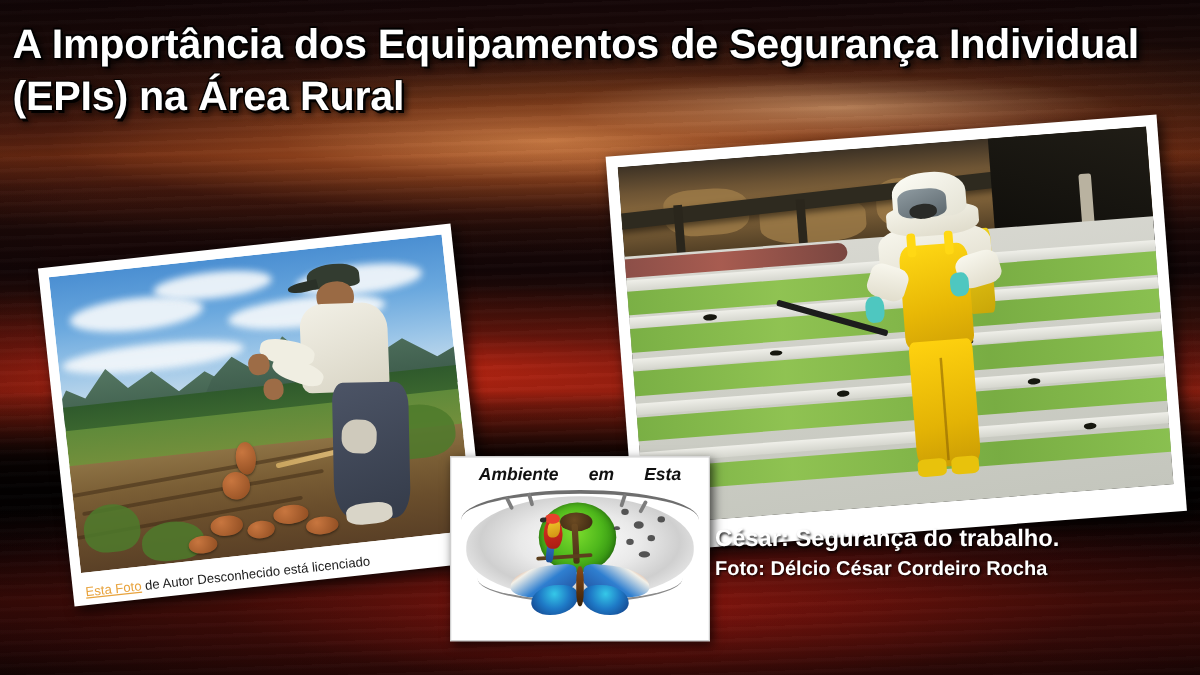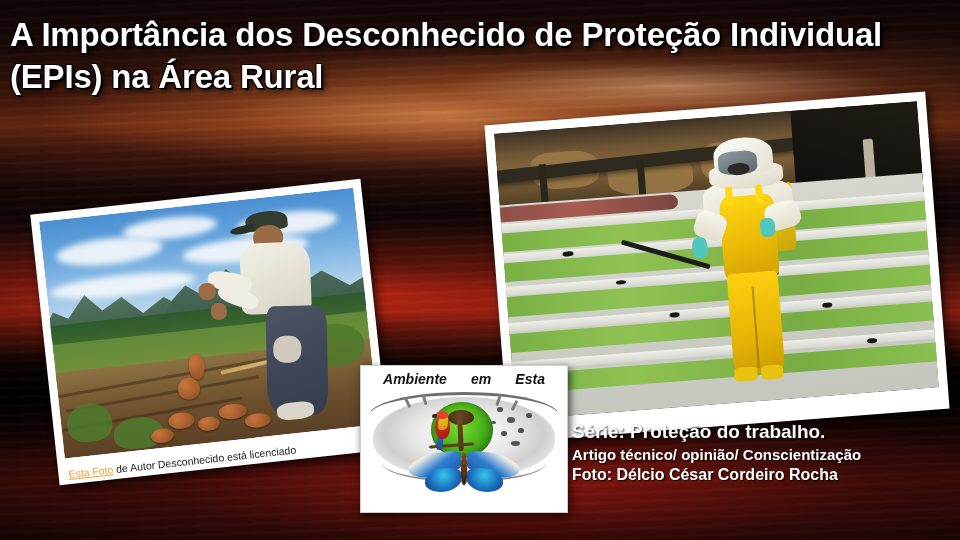--- a/index.html
+++ b/index.html
@@ -425,21 +425,21 @@
 
   <div class="bg bg-base"></div>
   <div class="bg bg-glow-a"></div>
   <div class="bg bg-glow-b"></div>
   <div class="bg bg-glow-c"></div>
   <div class="bg bg-glow-d"></div>
   <div class="bg bg-dark-mid"></div>
   <div class="bg bg-streaks"></div>
   <div class="bg bg-vign"></div>
 
-  <div class="title">A Importância dos Desconhecido de Proteção Individual (EPIs) na Área Rural</div>
+  <div class="title">A Importância dos Equipamentos de Segurança Individual (EPIs) na Área Rural</div>
 
   <div class="photo" id="photo-farmer">
     <div class="inner">
       <div class="scene-farm">
         <div class="sky"></div>
         <div class="cloud" style="left:4%;top:10%;width:34%;height:11%;"></div>
         <div class="cloud" style="left:26%;top:4%;width:30%;height:9%;"></div>
         <div class="cloud" style="left:44%;top:16%;width:40%;height:10%;"></div>
         <div class="cloud" style="left:1%;top:26%;width:46%;height:9%;"></div>
         <div class="cloud" style="left:62%;top:7%;width:32%;height:10%;"></div>
@@ -570,18 +570,17 @@
       <div class="parrot-beak"></div>
       <div class="bf-wingL"></div>
       <div class="bf-wingR"></div>
       <div class="bf-lowL"></div>
       <div class="bf-lowR"></div>
       <div class="bf-body"></div>
     </div>
   </div>
 
   <div id="caption">
-    <div class="cap-serie">Série:  Proteção do trabalho.</div>
-    <div class="cap-sub">Artigo técnico/ opinião/ Conscientização</div>
+    <div class="cap-serie">César:  Segurança do trabalho.</div>
     <div class="cap-autor">Foto: Délcio César Cordeiro Rocha</div>
   </div>
 
 </div>
 
 </body></html>

